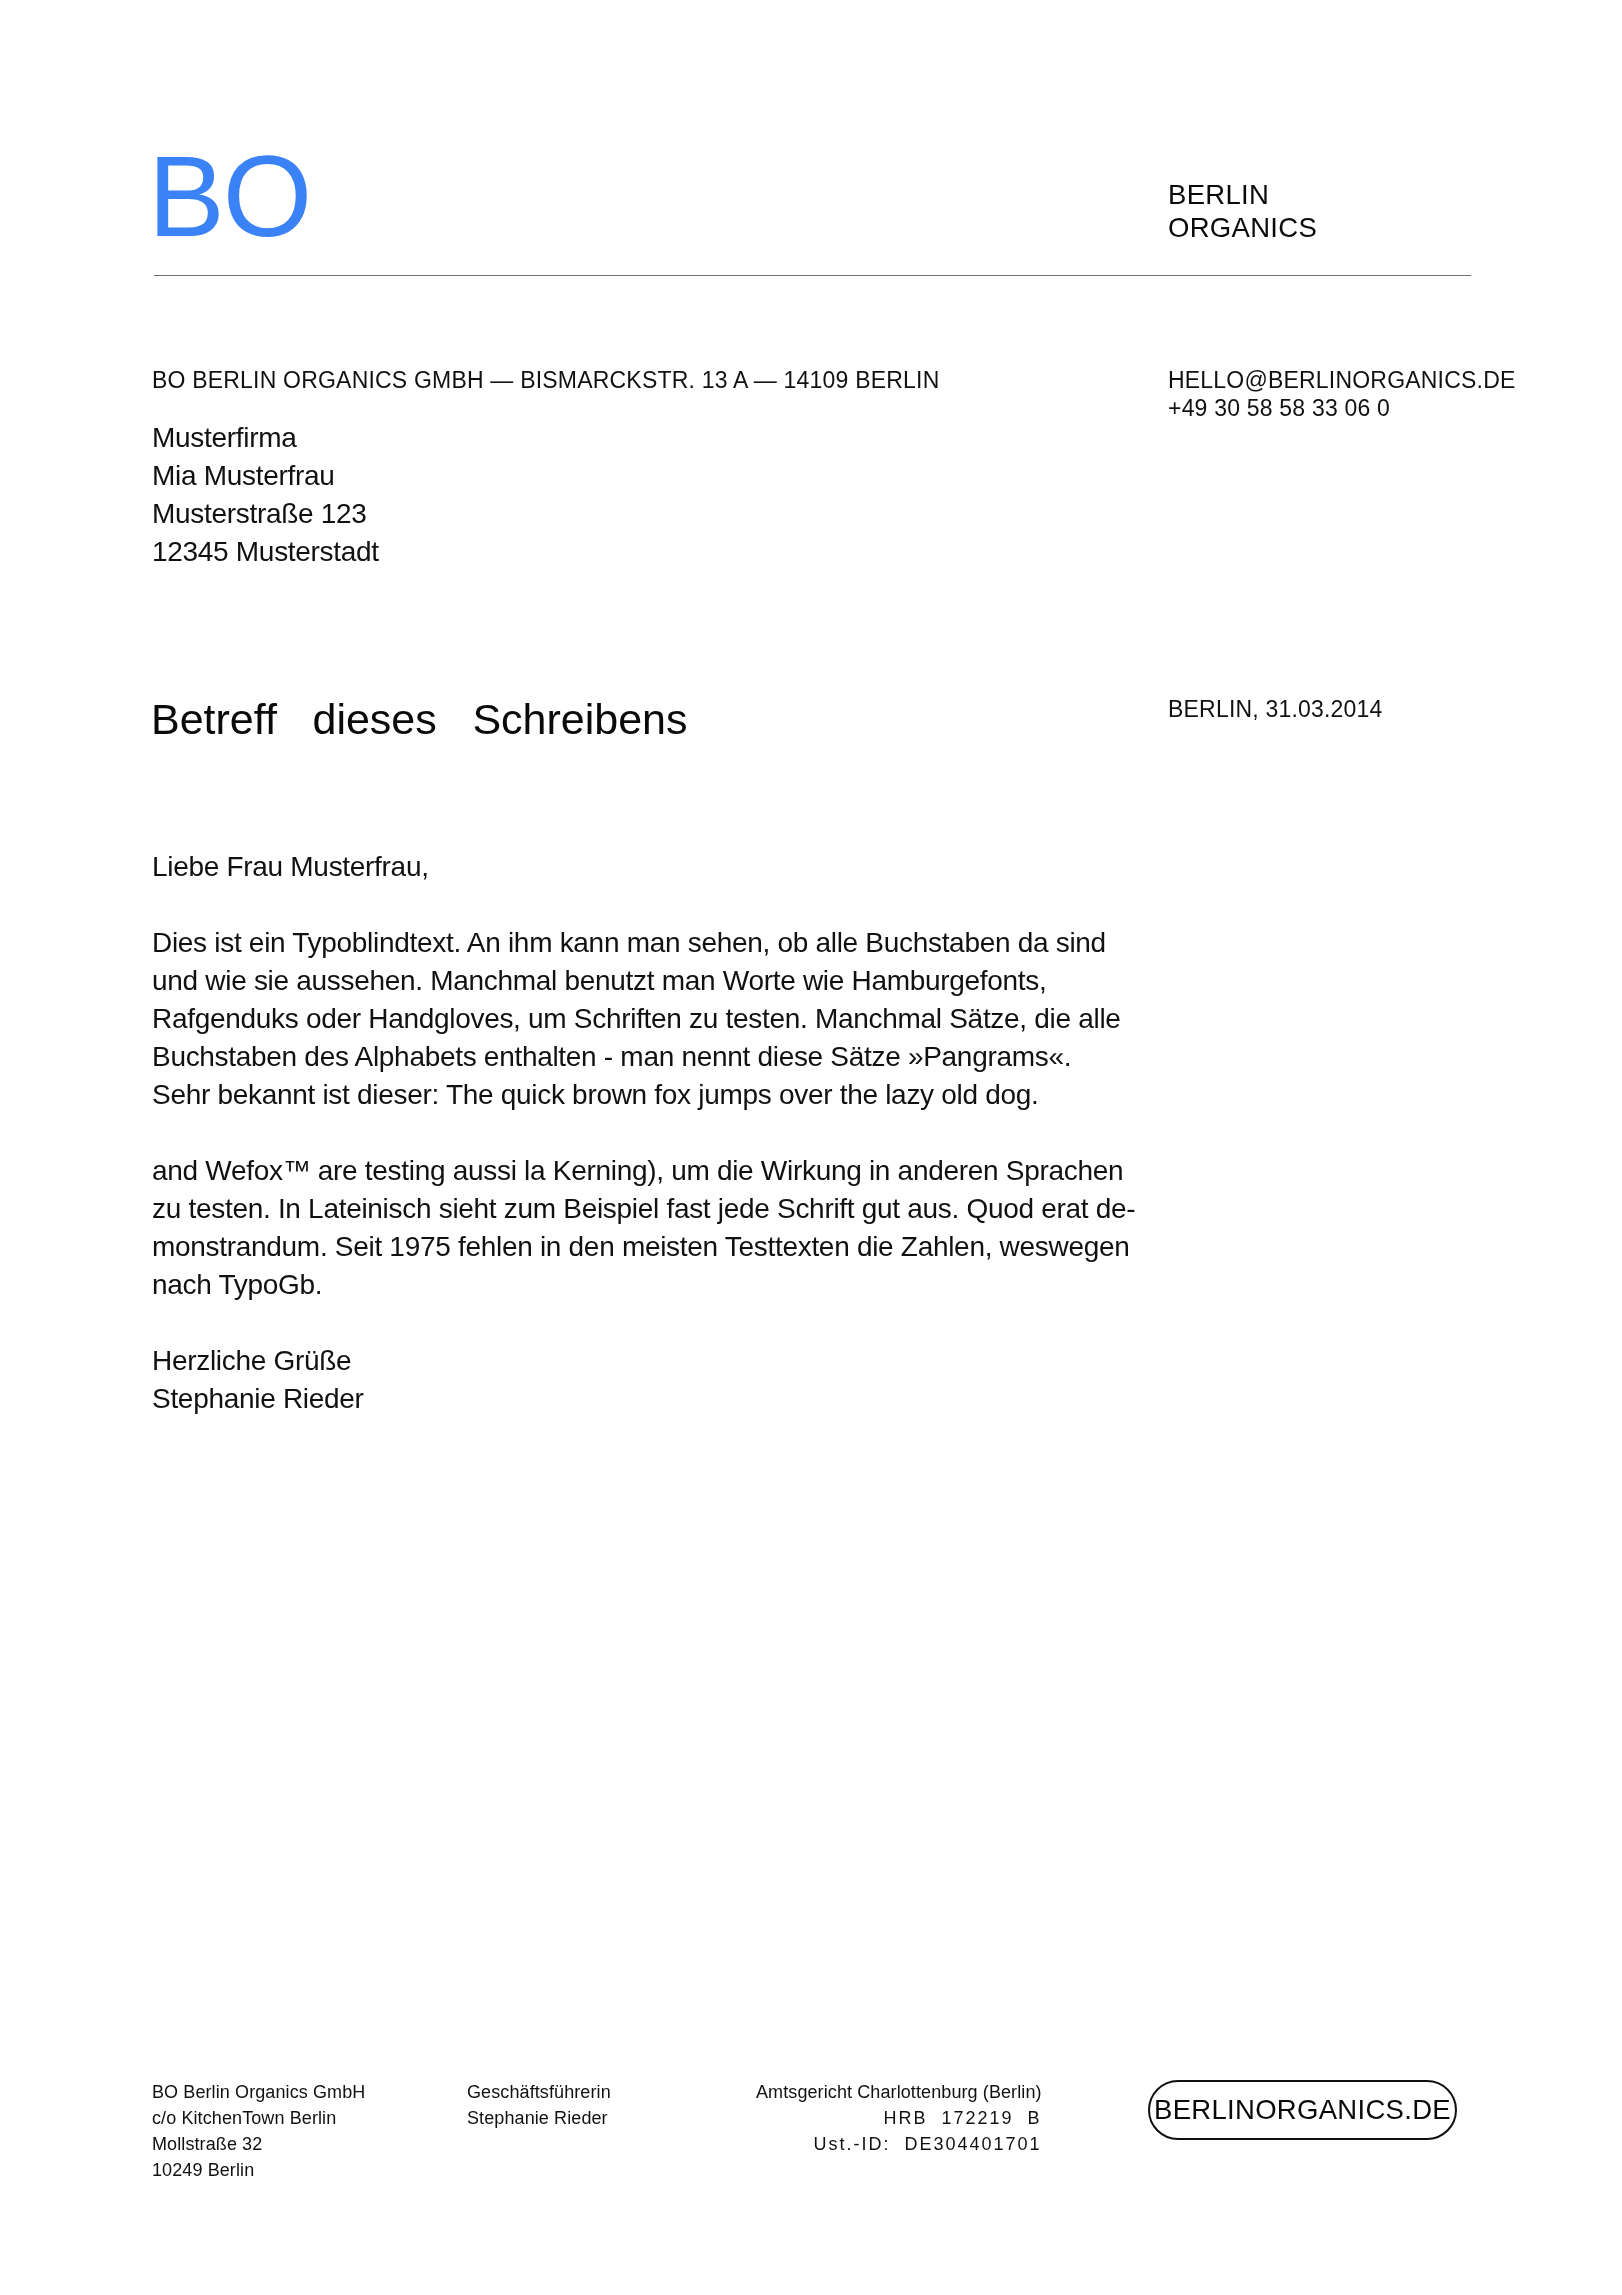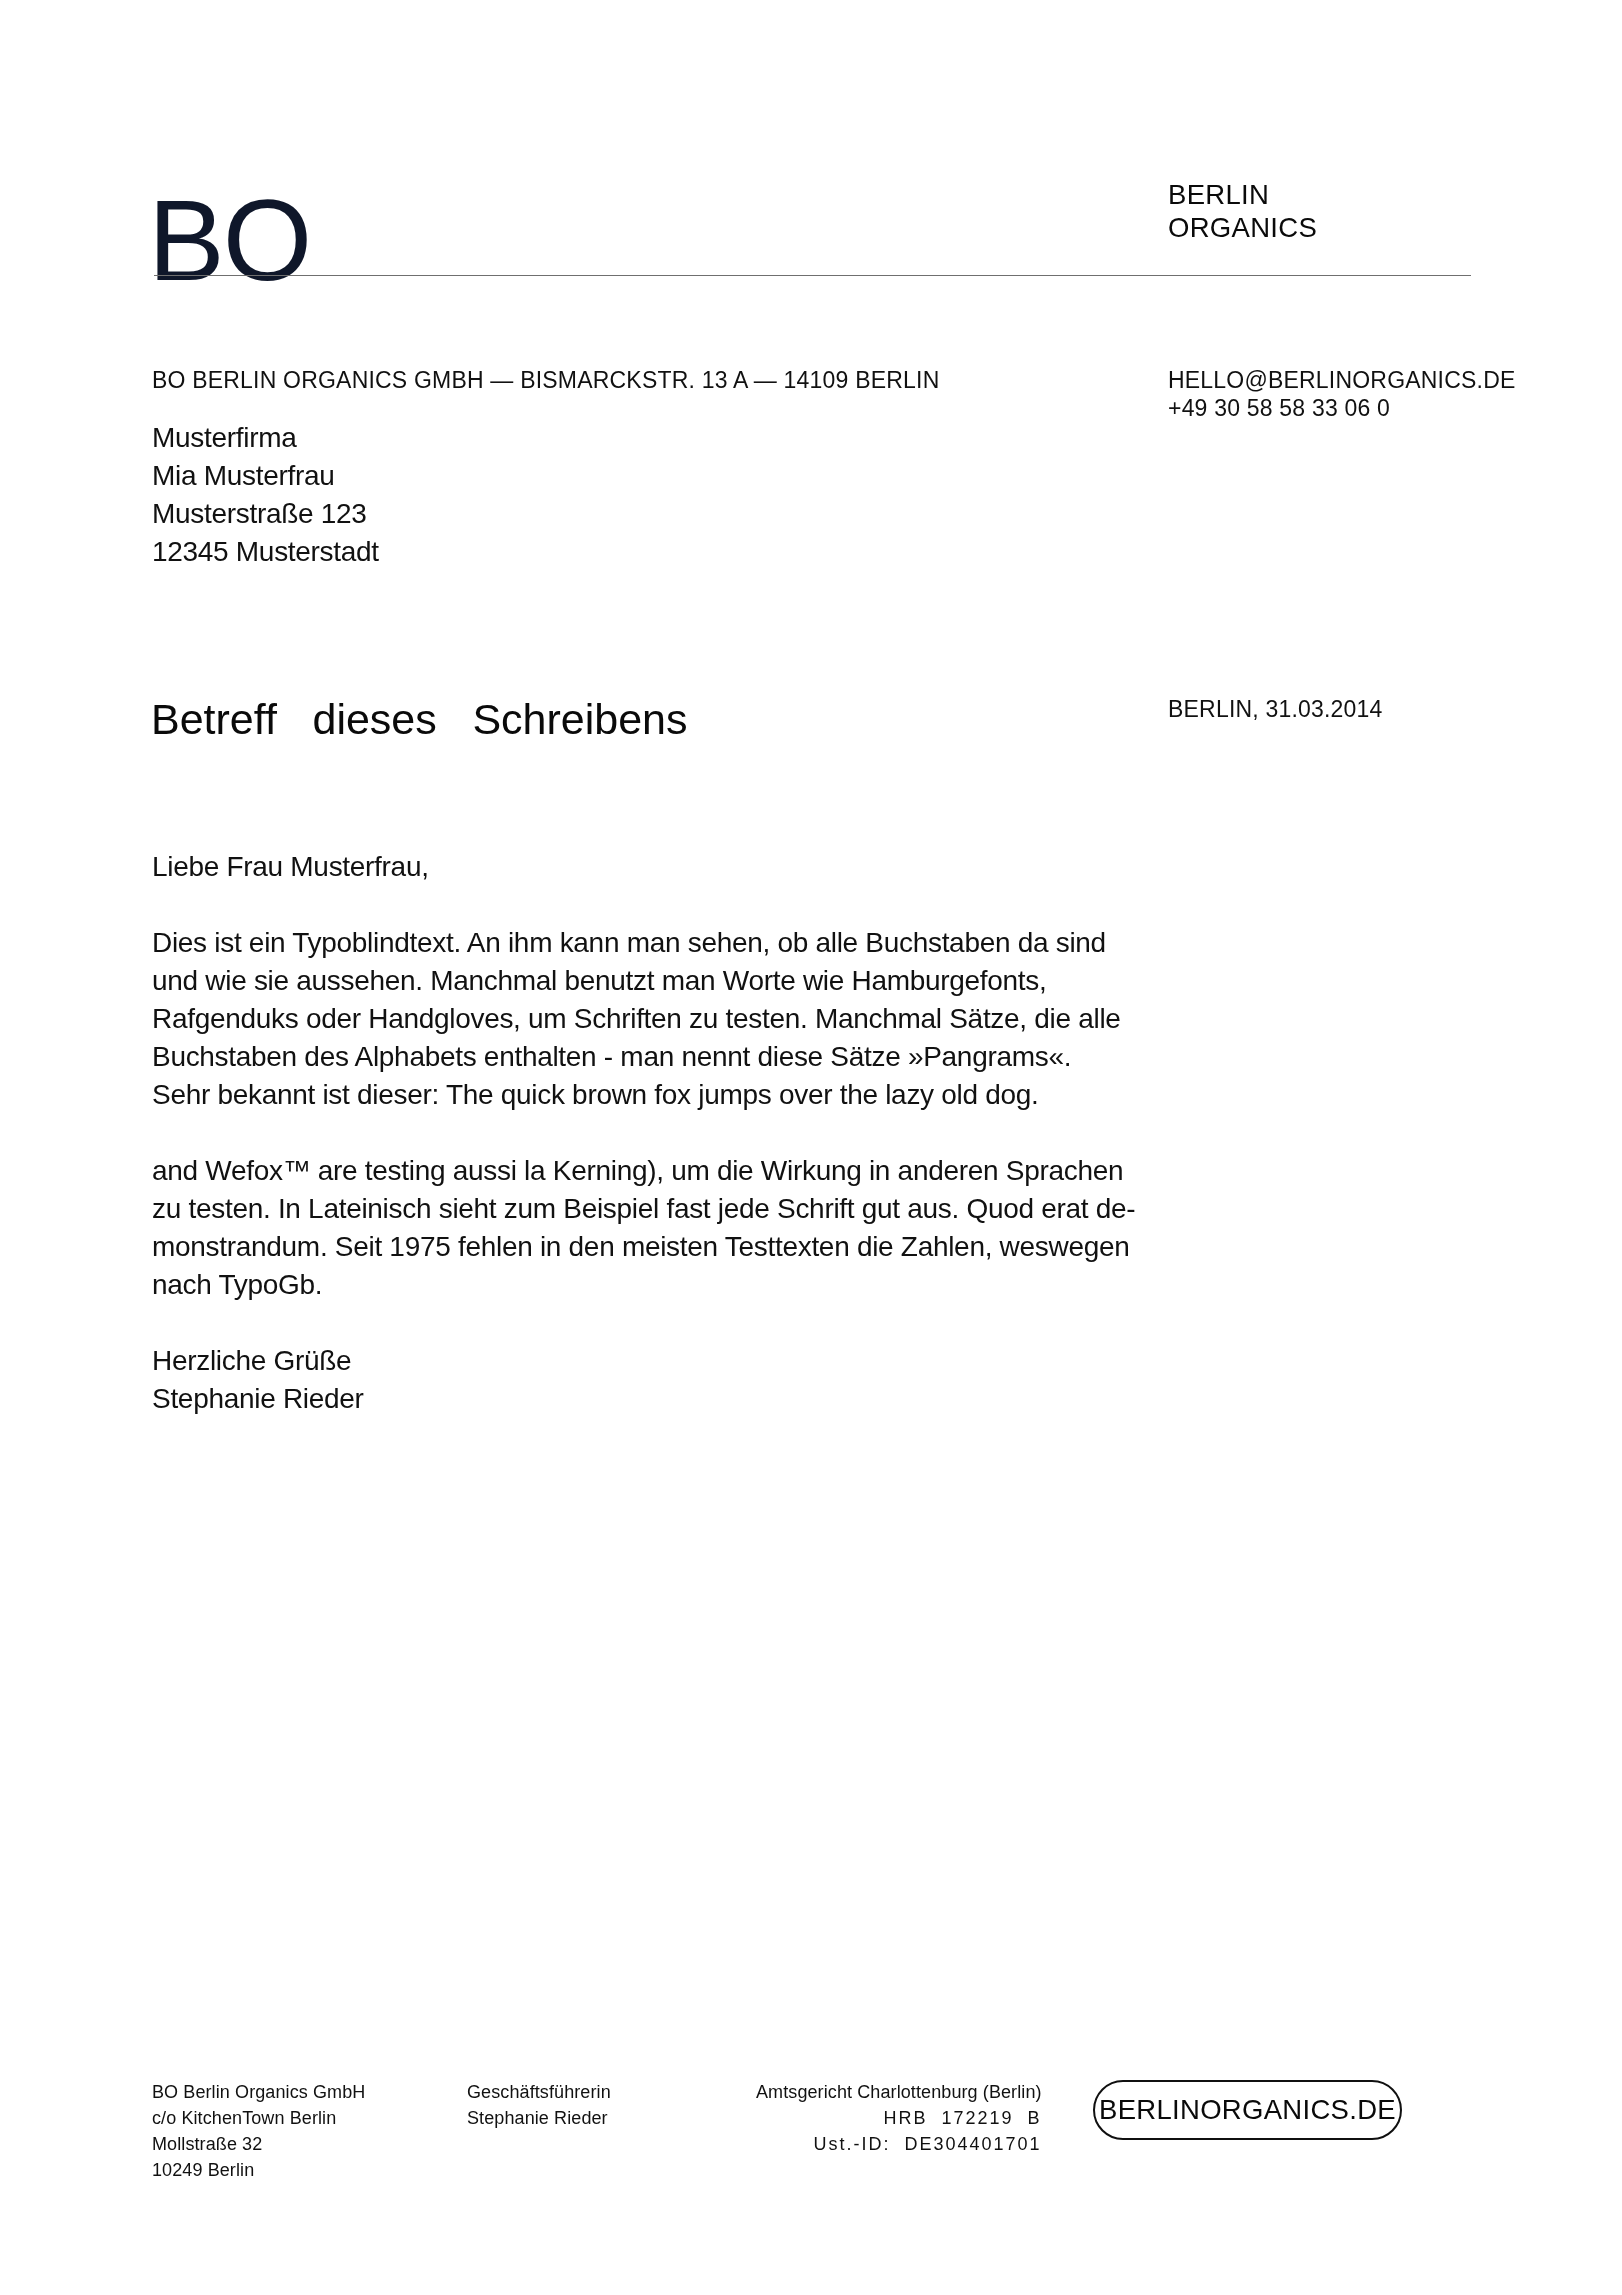--- a/index.html
+++ b/index.html
@@ -17,22 +17,21 @@
   }
 
   
   .logo {
     position: absolute;
     left: 148px;
     top: 139px;
     font-size: 115px;
     line-height: 115px;
     letter-spacing: -2px;
-    color: #0f172a;
-    margin-top: 44px;
+    color: #3b82f6;
   }
   .brand {
     position: absolute;
     left: 1168px;
     top: 178px;
     font-size: 27.5px;
     line-height: 33px;
     letter-spacing: 0.3px;
     color: #0a0a0a;
   }
@@ -101,21 +100,21 @@
     letter-spacing: 0.1px;
   }
   .footer-col .line { white-space: pre; }
   .col-company { left: 152px; }
   .col-management { left: 467px; }
   .col-registry { left: 756px; }
   .col-registry .num { letter-spacing: 2px; text-align: right; }
 
   .site-pill {
     position: absolute;
-    left: 1093px;
+    left: 1148px;
     top: 2080px;
     width: 309px;
     height: 60px;
     border: 2px solid #101010;
     border-radius: 33px;
     display: flex;
     align-items: center;
     justify-content: center;
     font-size: 27.5px;
     letter-spacing: 0.3px;

